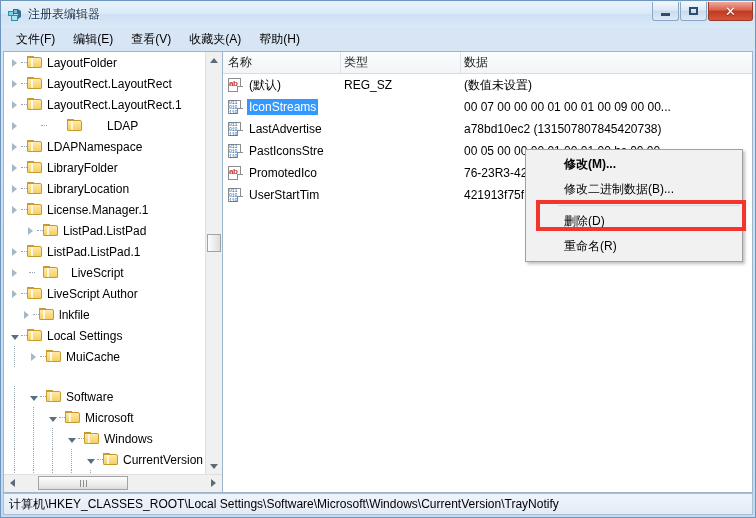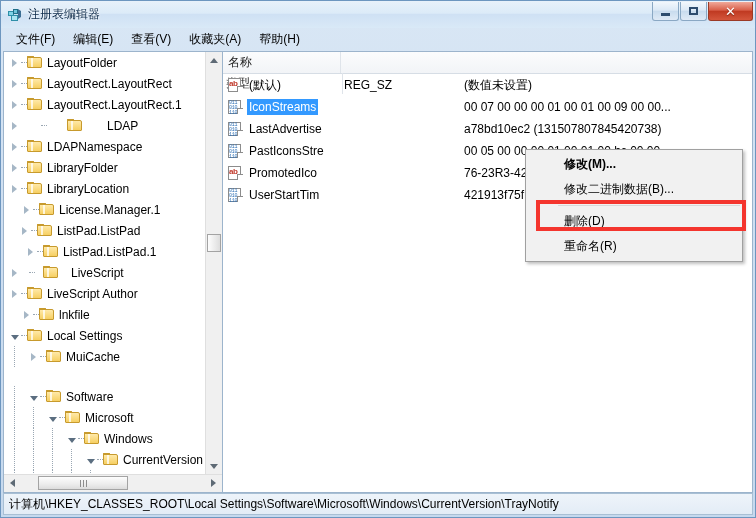--- a/index.html
+++ b/index.html
@@ -136,21 +136,20 @@
   .grip{width:1px;height:7px;background:#8d8d8d;}
   
   .list-pane{
     position:relative;flex:1;height:442px;background:#fff;
     border:1px solid #9cb4cc;border-left:none;box-sizing:border-box;overflow:hidden;
   }
   .hdr{
     display:flex;height:21px;
     background:linear-gradient(180deg,#fbfcfd 0%,#f2f4f7 100%);
     border-bottom:1px solid #d6dde5;
-    flex-direction:column;
   }
   .hdr-cell{
     font-size:12px;color:#1c1c1c;padding-left:8px;line-height:21px;
     border-right:1px solid #dfe4ea;box-sizing:border-box;white-space:nowrap;
   }
   .row{display:flex;height:22px;align-items:center;font-size:12px;white-space:nowrap;}
   .c-name{width:118px;display:flex;align-items:center;box-sizing:border-box;padding-left:5px;flex:0 0 auto;}
   .c-type{width:120px;box-sizing:border-box;padding-left:3px;flex:0 0 auto;}
   .c-data{flex:1;box-sizing:border-box;padding-left:3px;overflow:hidden;}
   .vicon{width:15px;height:14px;margin-right:4px;flex:0 0 auto;position:relative;}
@@ -318,45 +317,45 @@
               <span class="tri-collapsed"></span>
             </span>
             <span class="dotted"></span>
             <span class="folder">
               <span class="ftab"></span>
               <span class="fback"></span>
               <span class="fspine"></span>
             </span>
             <span class="tree-label">LibraryLocation</span>
           </div>
-          <div class="tree-row" style="padding-left: 16px;">
+          <div class="tree-row" style="padding-left: 4px;">
             <span class="twisty">
               <span class="tri-collapsed"></span>
             </span>
             <span class="dotted"></span>
             <span class="folder">
               <span class="ftab"></span>
               <span class="fback"></span>
               <span class="fspine"></span>
             </span>
             <span class="tree-label">License.Manager.1</span>
           </div>
-          <div class="tree-row" style="padding-left: 14px;">
+          <div class="tree-row" style="padding-left: 20px;">
             <span class="twisty">
               <span class="tri-collapsed"></span>
             </span>
             <span class="dotted"></span>
             <span class="folder">
               <span class="ftab"></span>
               <span class="fback"></span>
               <span class="fspine"></span>
             </span>
             <span class="tree-label">ListPad.ListPad</span>
           </div>
-          <div class="tree-row" style="padding-left: 20px;">
+          <div class="tree-row" style="padding-left: 4px;">
             <span class="twisty">
               <span class="tri-collapsed"></span>
             </span>
             <span class="dotted"></span>
             <span class="folder">
               <span class="ftab"></span>
               <span class="fback"></span>
               <span class="fspine"></span>
             </span>
             <span class="tree-label">ListPad.ListPad.1</span>

